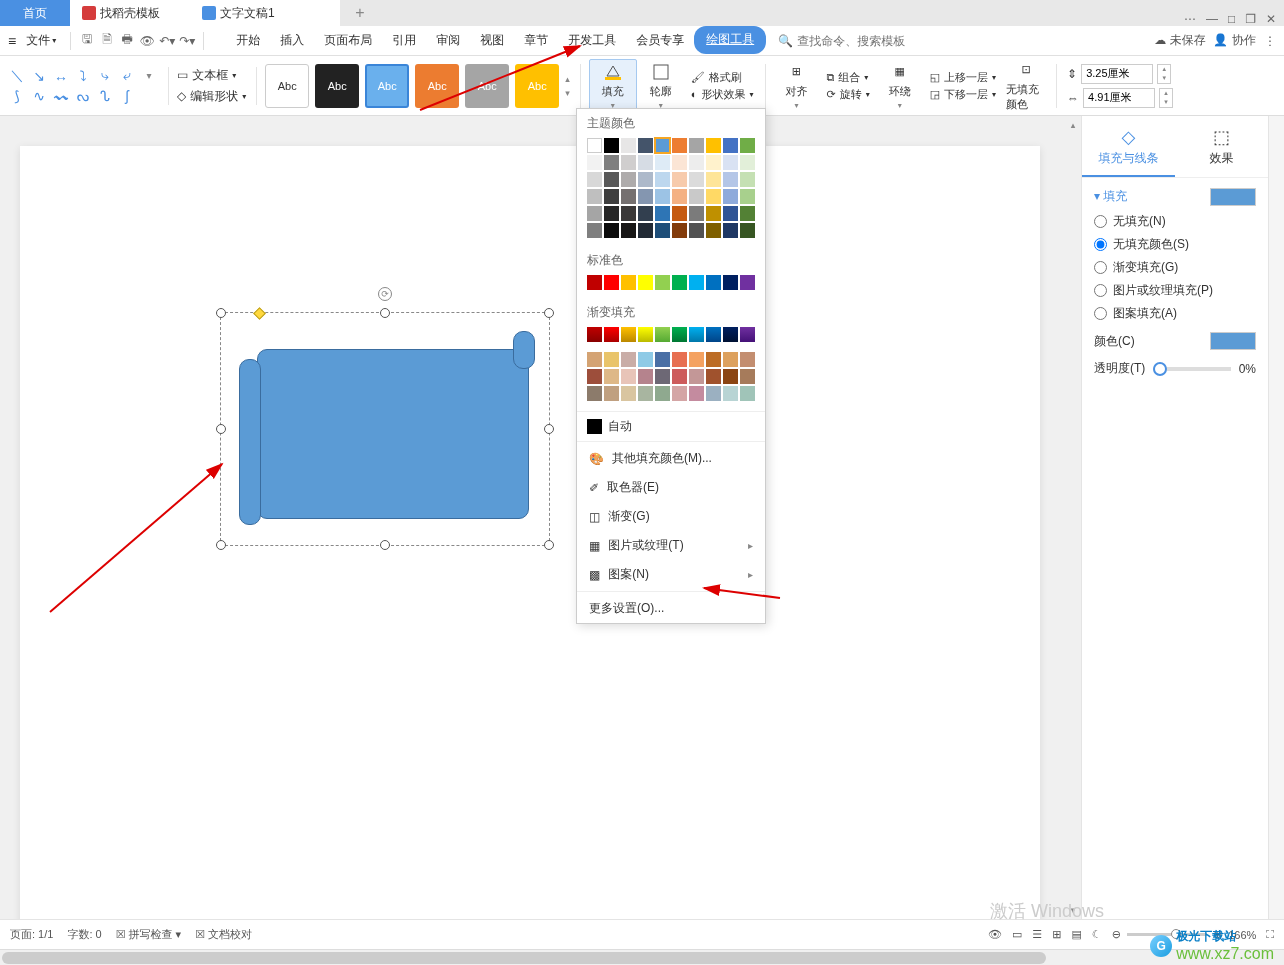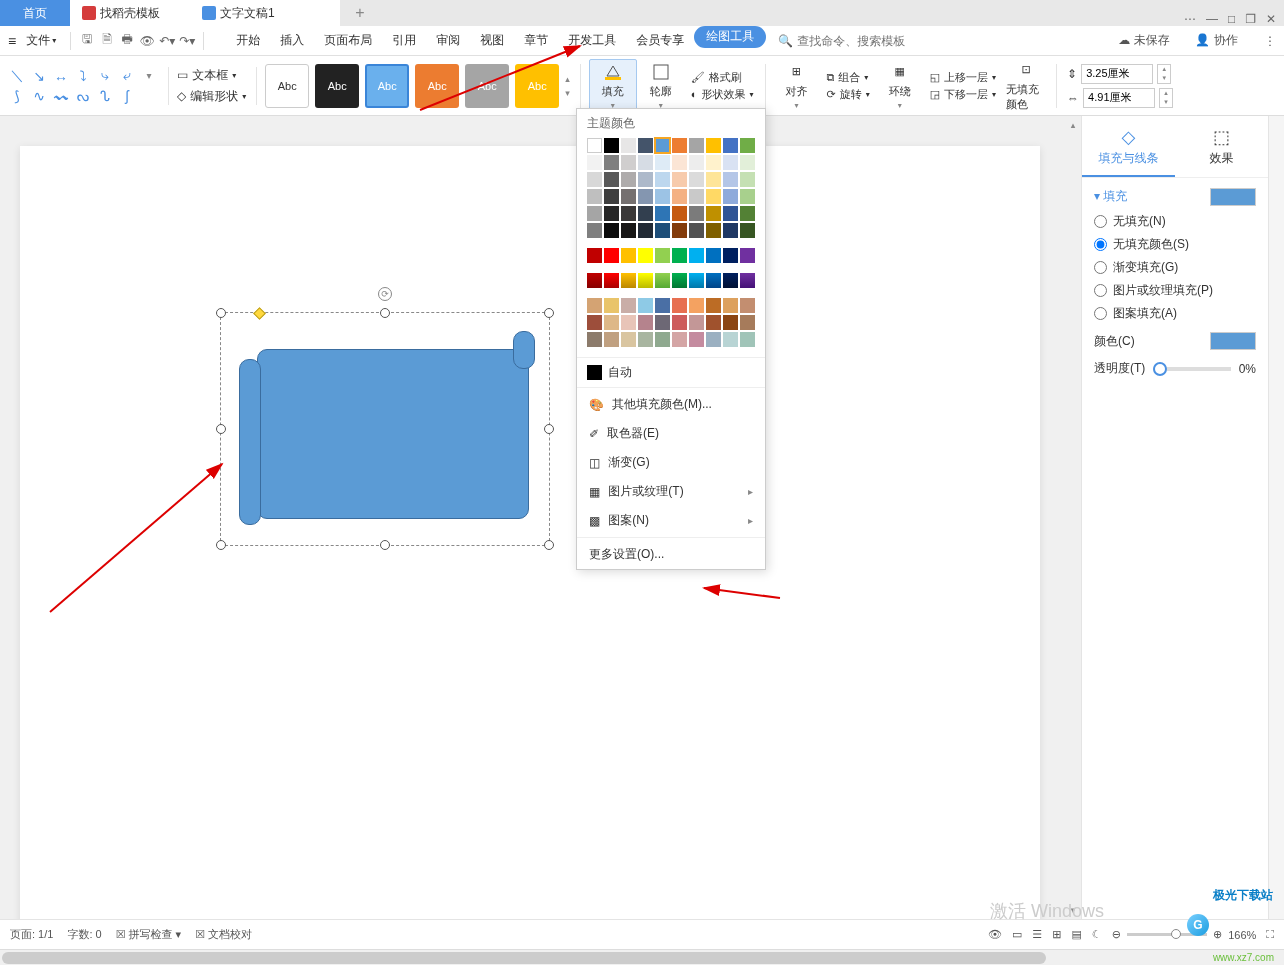--- a/index.html
+++ b/index.html
@@ -14,24 +14,24 @@
 .tab-tpl .ico { background:#d53c3c; border-radius:2px; }
 .tab-doc .ico { background:#4a90e2; border-radius:2px; }
 .winctl { margin-left:auto; display:flex; gap:10px; padding-right:8px; color:#666; font-size:12px; }
 .menubar { height:30px; display:flex; align-items:center; border-bottom:1px solid #e0e0e0; padding:0 8px; gap:4px; }
 .menubar .hamb { font-size:14px; }
 .menubar .filebtn { display:flex; align-items:center; gap:2px; padding:0 6px; }
 .menubar .sep { width:1px; height:18px; background:#ddd; margin:0 4px; }
 .menubar .qicon { width:16px; height:16px; display:flex; align-items:center; justify-content:center; color:#666; cursor:pointer; }
 .menubar .tabs { display:flex; gap:0; margin-left:14px; }
 .menubar .mtab { padding:0 10px; height:30px; display:flex; align-items:center; cursor:pointer; }
-.menubar .mtab.active { background:#4a90e2; color:#fff; border-radius:12px; height:22px; padding:8px 12px; }
+.menubar .mtab.active { background:#4a90e2; color:#fff; border-radius:12px; height:22px; padding:14px 12px;text-decoration:underline; }
 .menubar .search { margin-left:8px; display:flex; align-items:center; color:#aaa; gap:4px; }
 .menubar .search input { border:none; outline:none; width:120px; font-size:12px; }
-.menubar .right { margin-left:auto; display:flex; align-items:center; gap:26px; color:#555; }
+.menubar .right { margin-left:auto; display:flex; align-items:center; gap:8px; color:#555; }
 .ribbon { height:60px; border-bottom:1px solid #ddd; display:flex; align-items:center; padding:0 8px; }
 .linegroup { display:flex; flex-direction:column; gap:2px; padding-right:10px; border-right:1px solid #e4e4e4; margin-right:8px; }
 .linerow { display:flex; gap:4px; }
 .lineico { width:18px; height:18px; display:flex; align-items:center; justify-content:center; color:#4a90e2; font-size:14px; }
 .txtgrp { display:flex; flex-direction:column; gap:4px; padding-right:10px; border-right:1px solid #e4e4e4; margin-right:8px; }
 .txtgrp .r { display:flex; align-items:center; gap:4px; font-size:12px; }
 .stylegrp { display:flex; gap:6px; padding-right:10px; border-right:1px solid #e4e4e4; margin-right:8px; }
 .swatch { width:44px; height:44px; border-radius:3px; display:flex; align-items:center; justify-content:center; font-size:11px; cursor:pointer; }
 .sw-white { background:#fff; border:1px solid #ccc; color:#333; }
 .sw-black { background:#222; color:#fff; }
@@ -97,21 +97,21 @@
 .rpanel .slider .knob { position:absolute; top:-5px; left:0; width:14px; height:14px; border-radius:50%; background:#fff; border:2px solid #4a90e2; }
 .sidetoolbar { position:absolute; top:116px; right:0; width:16px; bottom:30px; background:#f5f5f5; border-left:1px solid #e4e4e4; }
 .statusbar { position:absolute; bottom:16px; left:0; right:0; height:30px; background:#fff; border-top:1px solid #e4e4e4; display:flex; align-items:center; padding:0 10px; font-size:11px; color:#555; gap:14px; }
 .statusbar .r { margin-left:auto; display:flex; align-items:center; gap:10px; }
 .zoom { display:flex; align-items:center; gap:6px; }
 .zoom .track { width:80px; height:3px; background:#ccc; position:relative; }
 .zoom .track .k { position:absolute; top:-4px; left:55%; width:10px; height:10px; background:#fff; border:1px solid #888; border-radius:50%; }
 .watermark { position:absolute; right:10px; bottom:2px; display:flex; align-items:center; gap:4px; font-size:12px; }
 .wm-logo { width:22px; height:22px; border-radius:50%; background:linear-gradient(135deg,#7ad0ff,#1a9de0); display:flex; align-items:center; justify-content:center; color:#fff; font-weight:bold; font-size:12px; }
 .wm-txt1 { color:#0a7fc7; font-weight:bold; }
-.wm-txt2 { color:#6abf3b; font-size:10px;margin-top:48px; }
+.wm-txt2 { color:#6abf3b; font-size:16px; }
 .hscroll { position:absolute; bottom:0; left:0; right:0; height:16px; background:#f0f0f0; border-top:1px solid #ddd; }
 .hscroll .thumb { position:absolute; top:2px; left:2px; width:1044px; height:12px; background:#ccc; border-radius:6px; }
 .vscroll { position:absolute; top:116px; right:203px; width:16px; bottom:46px; background:#f0f0f0; display:flex; flex-direction:column; align-items:center; justify-content:space-between; padding:4px 0; font-size:9px; color:#888; }
 svg.arr { overflow:visible; }
 .winact { color:#ccc; position:absolute; bottom:42px; right:180px; font-size:18px; }
 </style>
 </head>
 <body>
 
 <div class="tabbar">
@@ -408,32 +408,34 @@
         <div class="c" style="background:#0c0c0c"></div>
         <div class="c" style="background:#171616"></div>
         <div class="c" style="background:#222a35"></div>
         <div class="c" style="background:#1e4e79"></div>
         <div class="c" style="background:#833c0b"></div>
         <div class="c" style="background:#525252"></div>
         <div class="c" style="background:#7f6000"></div>
         <div class="c" style="background:#1f3864"></div>
         <div class="c" style="background:#375623"></div>
   </div>
+  <div class="dd-sec">标准色</div>
   <div class="palette">
     <div class="c" style="background:#c00000"></div>
         <div class="c" style="background:#ff0000"></div>
         <div class="c" style="background:#ffc000"></div>
         <div class="c" style="background:#ffff00"></div>
         <div class="c" style="background:#92d050"></div>
         <div class="c" style="background:#00b050"></div>
         <div class="c" style="background:#00b0f0"></div>
         <div class="c" style="background:#0070c0"></div>
         <div class="c" style="background:#002060"></div>
         <div class="c" style="background:#7030a0"></div>
   </div>
+  <div class="dd-sec">渐变填充</div>
   <div class="palette">
     <div class="c" style="background:linear-gradient(#c00000,#800)"></div>
         <div class="c" style="background:linear-gradient(#ff0000,#a00)"></div>
         <div class="c" style="background:linear-gradient(#ffc000,#b80)"></div>
         <div class="c" style="background:linear-gradient(#ffff00,#bb0)"></div>
         <div class="c" style="background:linear-gradient(#92d050,#5a3)"></div>
         <div class="c" style="background:linear-gradient(#00b050,#073)"></div>
         <div class="c" style="background:linear-gradient(#00b0f0,#07a)"></div>
         <div class="c" style="background:linear-gradient(#0070c0,#048)"></div>
         <div class="c" style="background:linear-gradient(#002060,#013)"></div>

